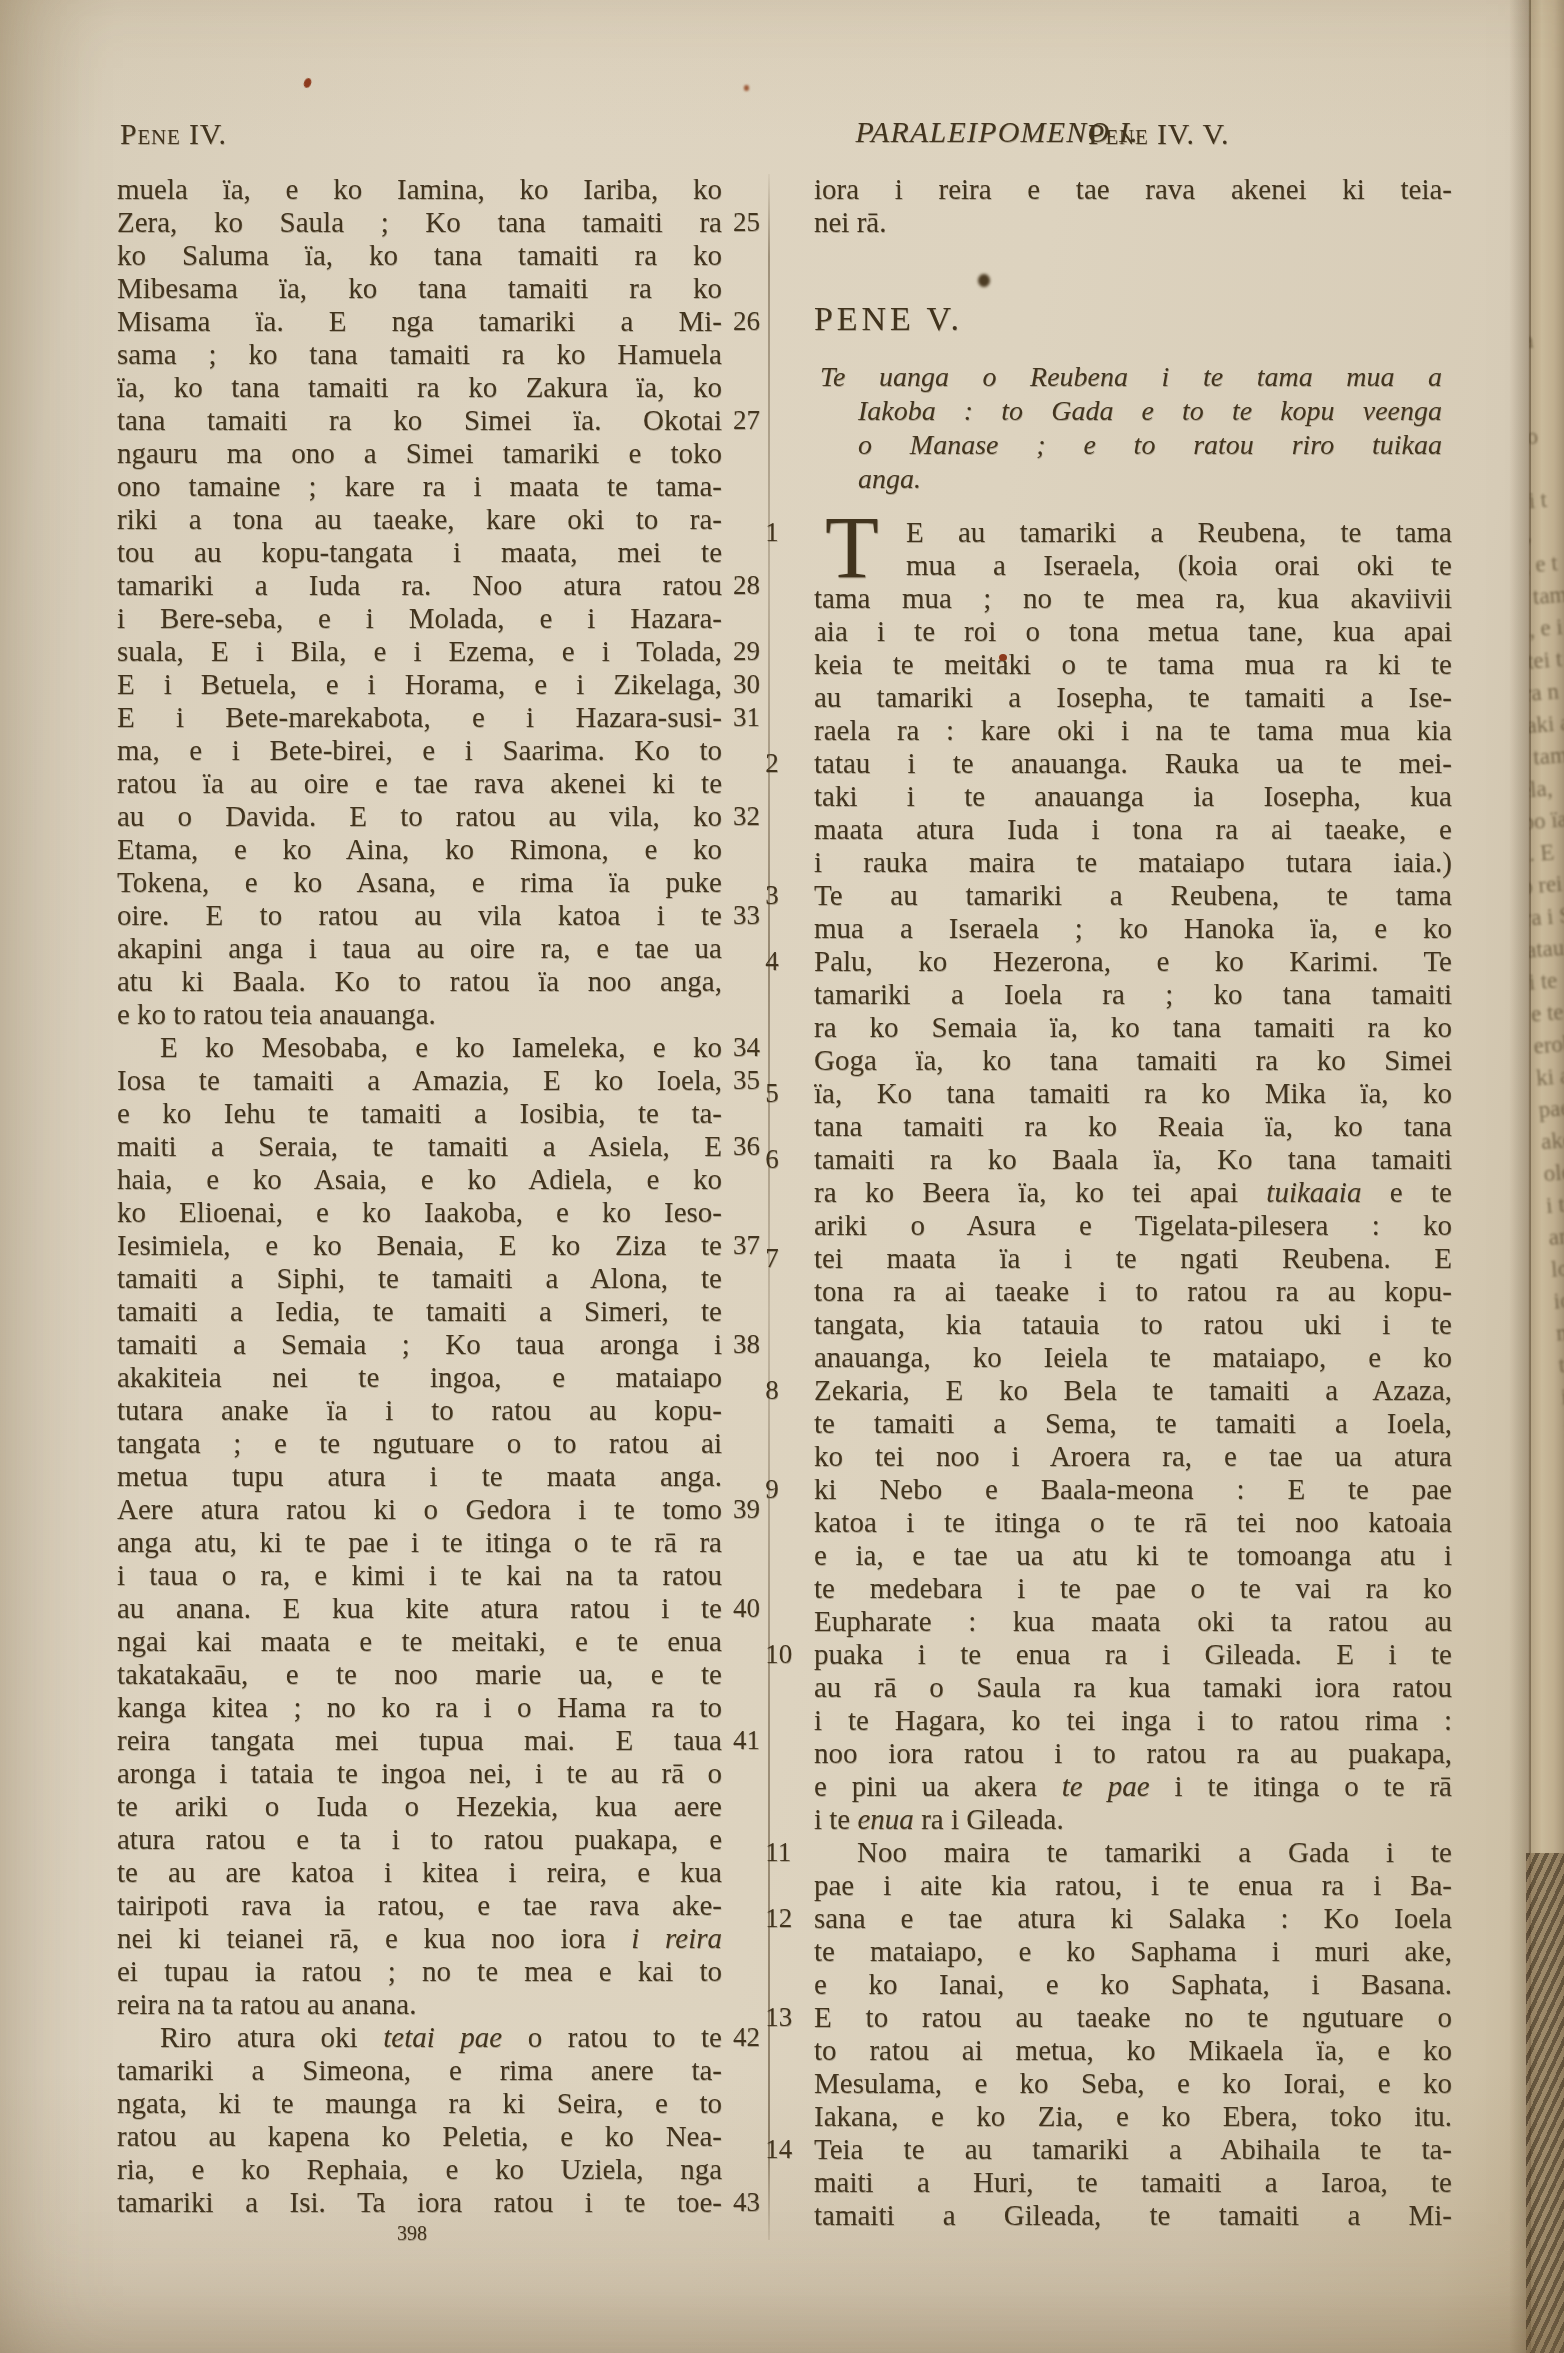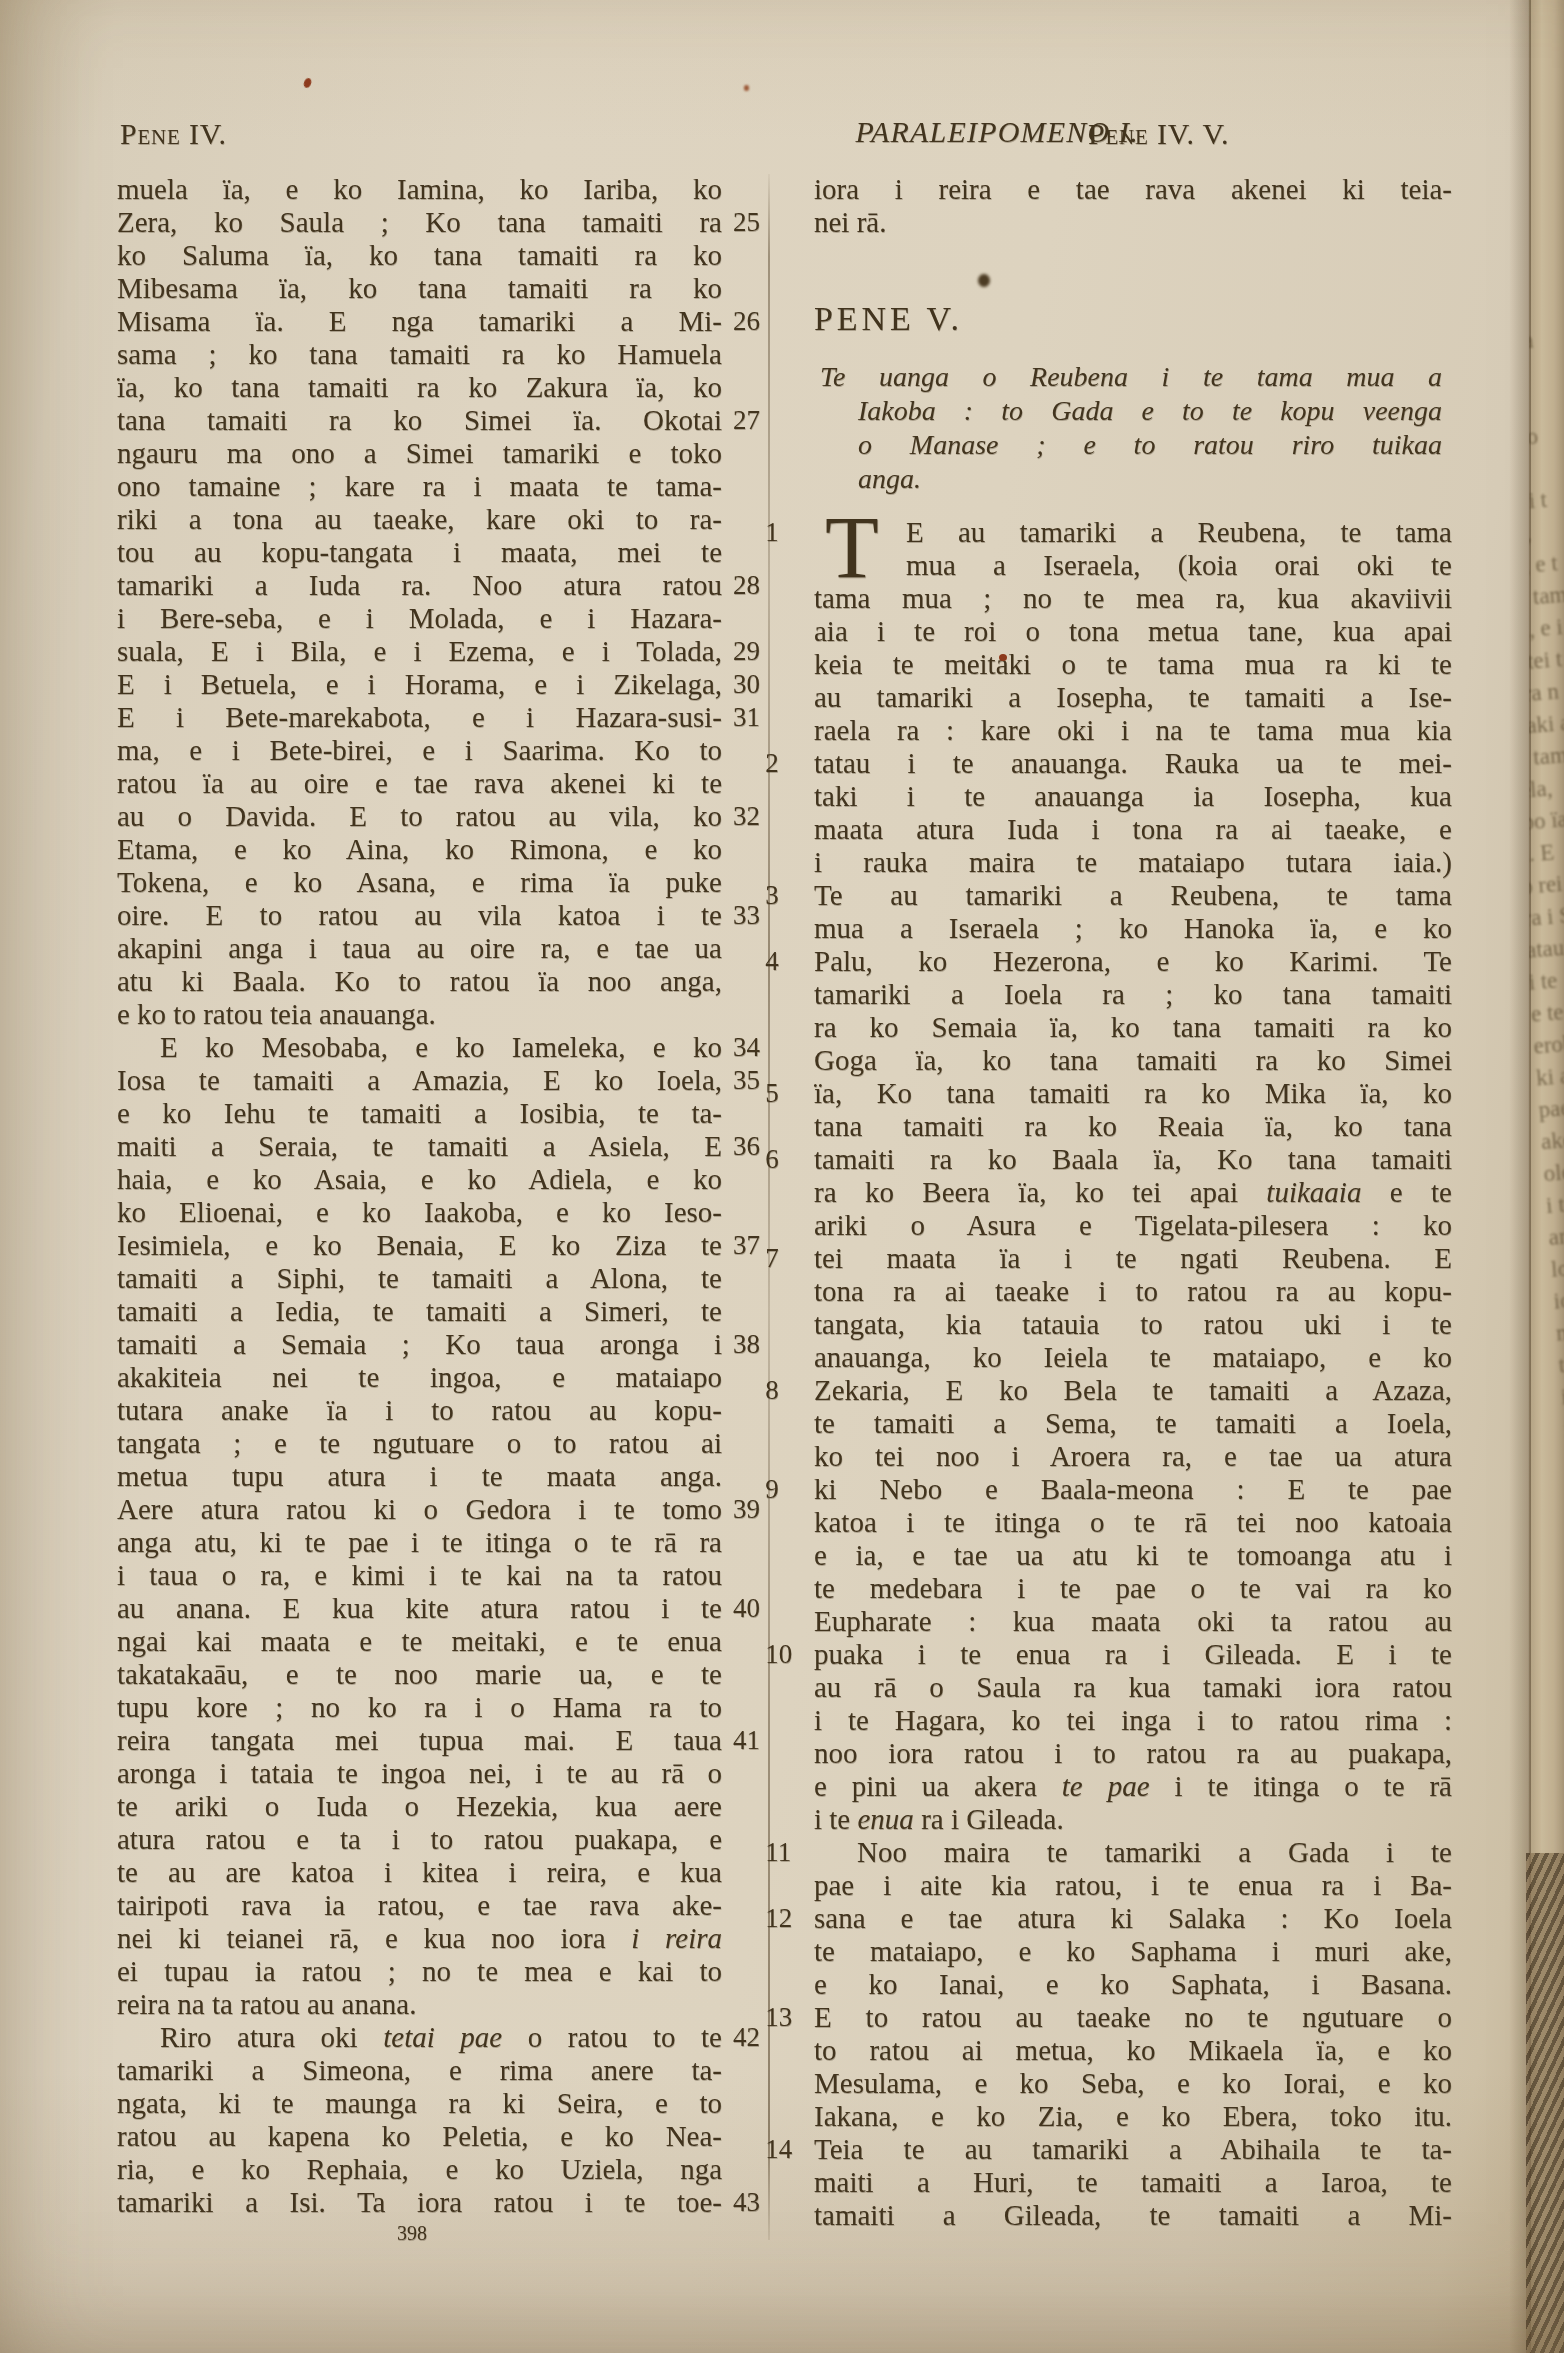--- a/index.html
+++ b/index.html
@@ -122,21 +122,21 @@
       <div class="line">akakiteia nei te ingoa, e mataiapo</div>
       <div class="line">tutara anake ïa i to ratou au kopu-</div>
       <div class="line">tangata ;  e te ngutuare o to ratou ai</div>
       <div class="line">metua tupu atura i te maata anga.</div>
       <div class="line">Aere atura ratou ki o Gedora i te tomo<span class="vnum side-right">39</span></div>
       <div class="line">anga atu, ki te pae i te itinga o te rā ra</div>
       <div class="line">i taua o ra, e kimi i te kai na ta ratou</div>
       <div class="line">au anana.  E kua kite atura ratou i te<span class="vnum side-right">40</span></div>
       <div class="line">ngai kai maata e te meitaki, e te enua</div>
       <div class="line">takatakaāu, e te noo marie ua, e te</div>
-      <div class="line">tupu kore ;  no ko ra i o Hama ra to</div>
+      <div class="line">kanga kitea ;  no ko ra i o Hama ra to</div>
       <div class="line">reira tangata mei tupua mai.  E taua<span class="vnum side-right">41</span></div>
       <div class="line">aronga i tataia te ingoa nei, i te au rā o</div>
       <div class="line">te ariki o Iuda o Hezekia, kua aere</div>
       <div class="line">atura ratou e ta i to ratou puakapa, e</div>
       <div class="line">te au are katoa i kitea i reira, e kua</div>
       <div class="line">tairipoti rava ia ratou, e tae rava ake-</div>
       <div class="line">nei ki teianei rā, e kua noo iora <i>i reira</i></div>
       <div class="line">ei tupau ia ratou ;  no te mea e kai to</div>
       <div class="line endline">reira na ta ratou au anana.</div>
       <div class="line indent">Riro atura oki <i>tetai pae</i> o ratou to te<span class="vnum side-right">42</span></div>

